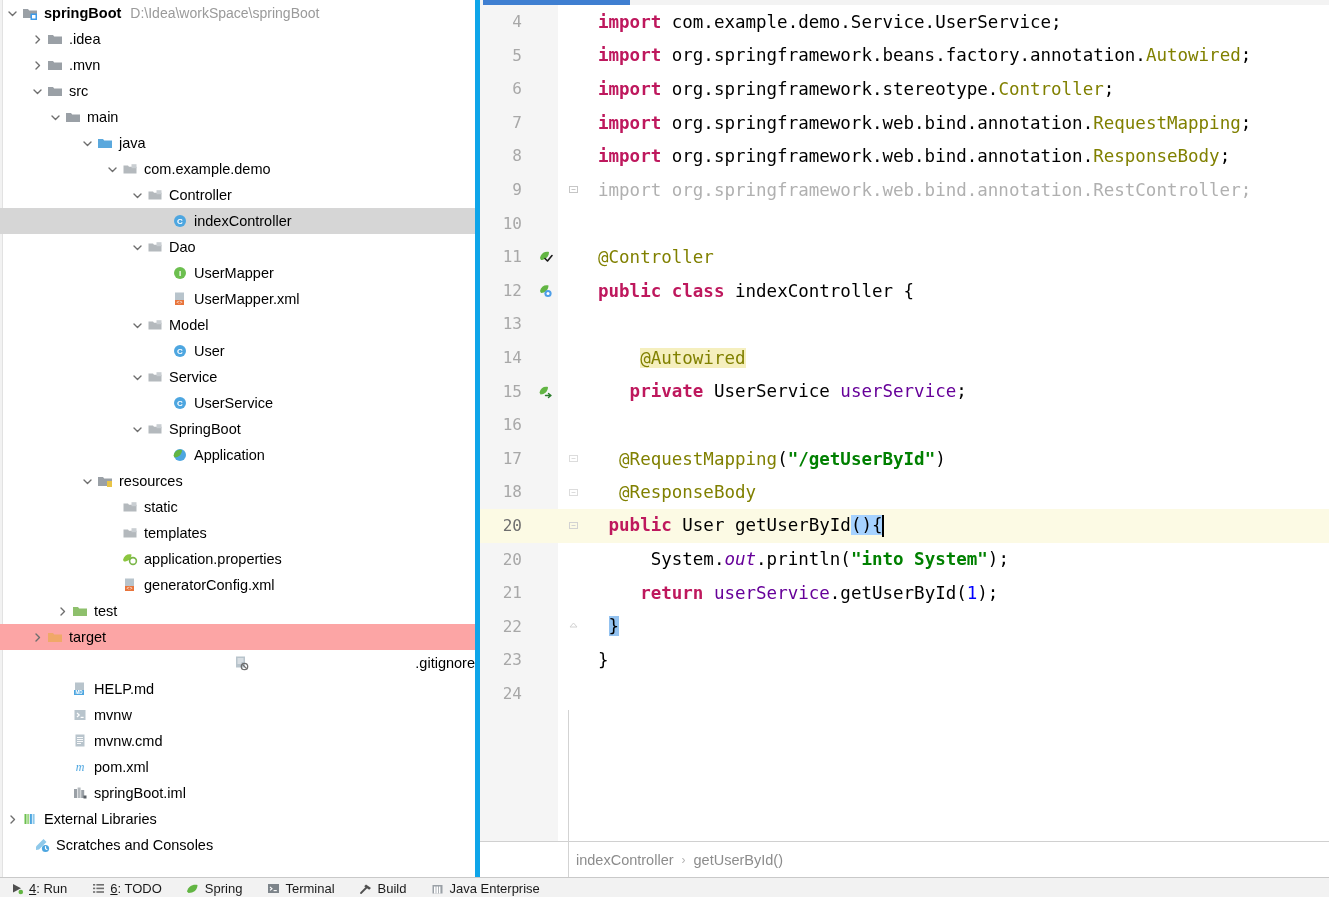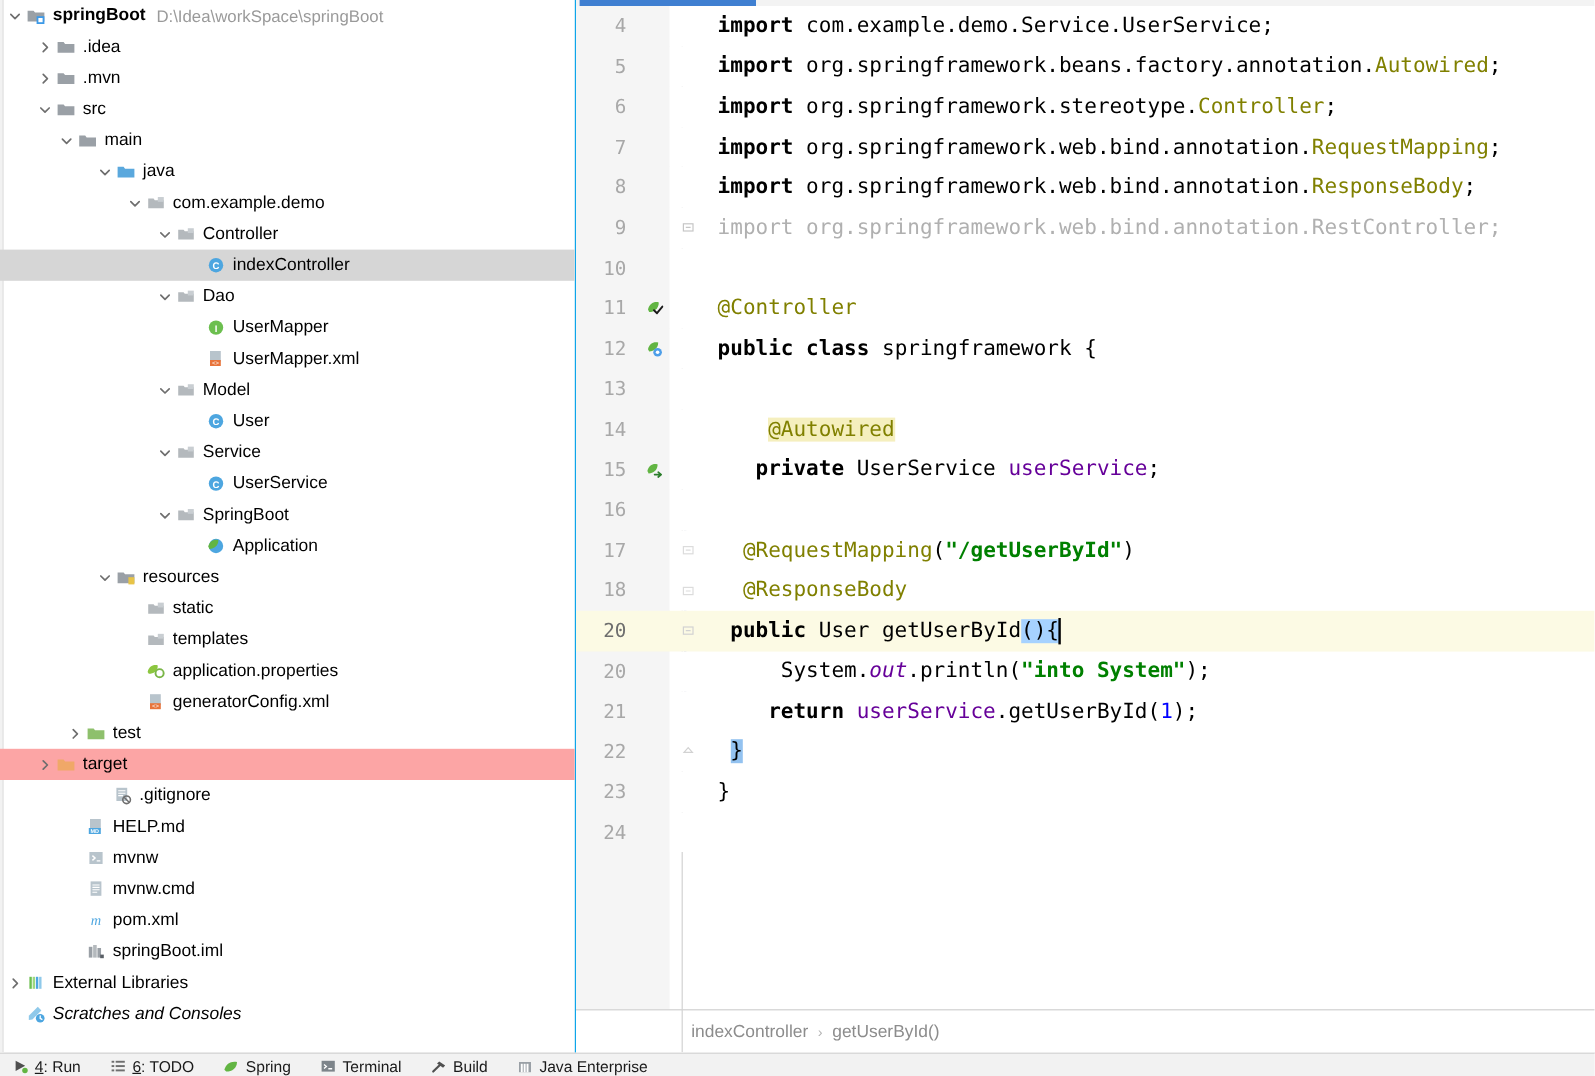--- a/index.html
+++ b/index.html
@@ -10,21 +10,21 @@
     overflow: hidden;
   }
 
   #app { position: relative; width: 1329px; height: 897px; display: flex; flex-direction: column; }
   #body-row { display: flex; flex: 1 1 auto; min-height: 0; height: 877px; }
 
   
   #project-pane {
     width: 480px; height: 877px;
     background: #ffffff;
-    border-right: 1px solid #0ea5e9;
+    border-right: 5px solid #0ea5e9;
     position: relative;
     overflow: hidden;
   }
   #tree-scroll-left {
     position: absolute; left: 0; top: 0; width: 3px; height: 877px;
     background: #f2f2f2; border-right: 1px solid #e2e2e2;
   }
 
   .trow {
     display: flex; align-items: center;
@@ -103,21 +103,21 @@
   #gutter-bg {
     position: absolute; left: 0; top: 0; width: 78px; height: 100%;
     background: #f5f5f5; z-index: 0;
   }
   #fold-depth-line {
     position: absolute; left: 90px; width: 2px;
     background: #c8cbd8; z-index: 1;
   }
 
   
-  .kw   { color: #000000; font-weight: bold; }
+  .kw   { color: #be185d; font-weight: bold; }
   .plain{ color: #000000; }
   .anno { color: #808000; }
   .str  { color: #008000; font-weight: bold; }
   .num  { color: #0000ff; }
   .fld  { color: #660099; }
   .stat { color: #660099; font-style: italic; }
   .dim  { color: #b0b0b0; }
   .hl-anno { background: #f5efbe; }
   .sel-txt { background: #a6d2ff; }
   .brace-hl { background: #93c2f0; }
@@ -464,21 +464,21 @@
                 <path d="M4 2 L7.5 5.5 L4 9" stroke="#6e6e6e" stroke-width="1.4" fill="none" stroke-linecap="round" stroke-linejoin="round"></path>
               </svg>
             </span>
             <span class="ico">
               <svg width="16" height="16" viewBox="0 0 16 16">
                 <path d="M1 4h5l1.2 1.6H15V13H1Z" fill="#f0a868"></path>
               </svg>
             </span>
             <span class="tlabel">target</span>
           </div>
-          <div class="trow" style="padding-left: 76px;">
+          <div class="trow" style="padding-left: 54px; justify-content: space-between;">
             <span class="arrow empty"></span>
             <span class="ico">
               <svg width="16" height="16" viewBox="0 0 16 16">
                 <rect x="3" y="1.5" width="9" height="11" fill="#b8c4cc"></rect>
                 <path d="M4.5 4h6M4.5 6h6M4.5 8h4" stroke="#ffffff" stroke-width="0.9"></path>
                 <circle cx="11.5" cy="11.5" r="3.2" fill="none" stroke="#6e6e6e" stroke-width="1.3"></circle>
                 <path d="M9.4 9.4 13.6 13.6" stroke="#6e6e6e" stroke-width="1.3"></path>
               </svg>
             </span>
             <span class="tlabel">.gitignore</span>
@@ -545,21 +545,21 @@
             <span class="ico">
               <svg width="16" height="16" viewBox="0 0 16 16">
                 <rect x="2.5" y="3" width="2" height="10" fill="#6cbf4f"></rect>
                 <rect x="5.2" y="3" width="2" height="10" fill="#9ed880"></rect>
                 <rect x="7.9" y="3" width="2" height="10" fill="#4da6e0"></rect>
                 <rect x="10.6" y="3" width="2" height="10" fill="#8fc9ea"></rect>
               </svg>
             </span>
             <span class="tlabel">External Libraries</span>
           </div>
-          <div class="trow" style="padding-left: 4px; font-style: italic;">
+          <div class="trow" style="padding-left: 16px;">
             <span class="arrow empty"></span>
             <span class="ico">
               <svg width="16" height="16" viewBox="0 0 16 16">
                 <path d="M2 9.5 9.5 2l3 3L5 12.5 2 13Z" fill="#8fc9ea"></path>
                 <circle cx="11.5" cy="11.5" r="3.6" fill="#4da6e0"></circle>
                 <path d="M11.5 9.6v2l1.4 0.9" stroke="#ffffff" stroke-width="1.1" fill="none" stroke-linecap="round"></path>
               </svg>
             </span>
             <span class="tlabel">Scratches and Consoles</span>
           </div>
@@ -646,21 +646,21 @@
         <div class="cline">
           <span class="lnum">12</span>
           <span class="gutter-icon">
             <svg width="15" height="15" viewBox="0 0 15 15">
               <path d="M2 8 C3 3.5 6.5 1.5 10.5 2.5 C10.5 7 7 10 3 10 Z" fill="#62b543"></path>
               <circle cx="10" cy="10.5" r="3.6" fill="#4d9ee8"></circle>
               <circle cx="10" cy="10.5" r="1.5" fill="#ffffff"></circle>
             </svg>
           </span>
           <span class="fold"></span>
-          <span class="ctext"><span class="kw">public</span> <span class="kw">class</span><span class="plain"> springframework {</span></span>
+          <span class="ctext"><span class="kw">public</span> <span class="kw">class</span><span class="plain"> indexController {</span></span>
         </div>
 
         <div class="cline">
           <span class="lnum">13</span>
           <span class="gutter-icon"></span>
           <span class="fold"></span>
           <span class="ctext"></span>
         </div>
 
         <div class="cline">

